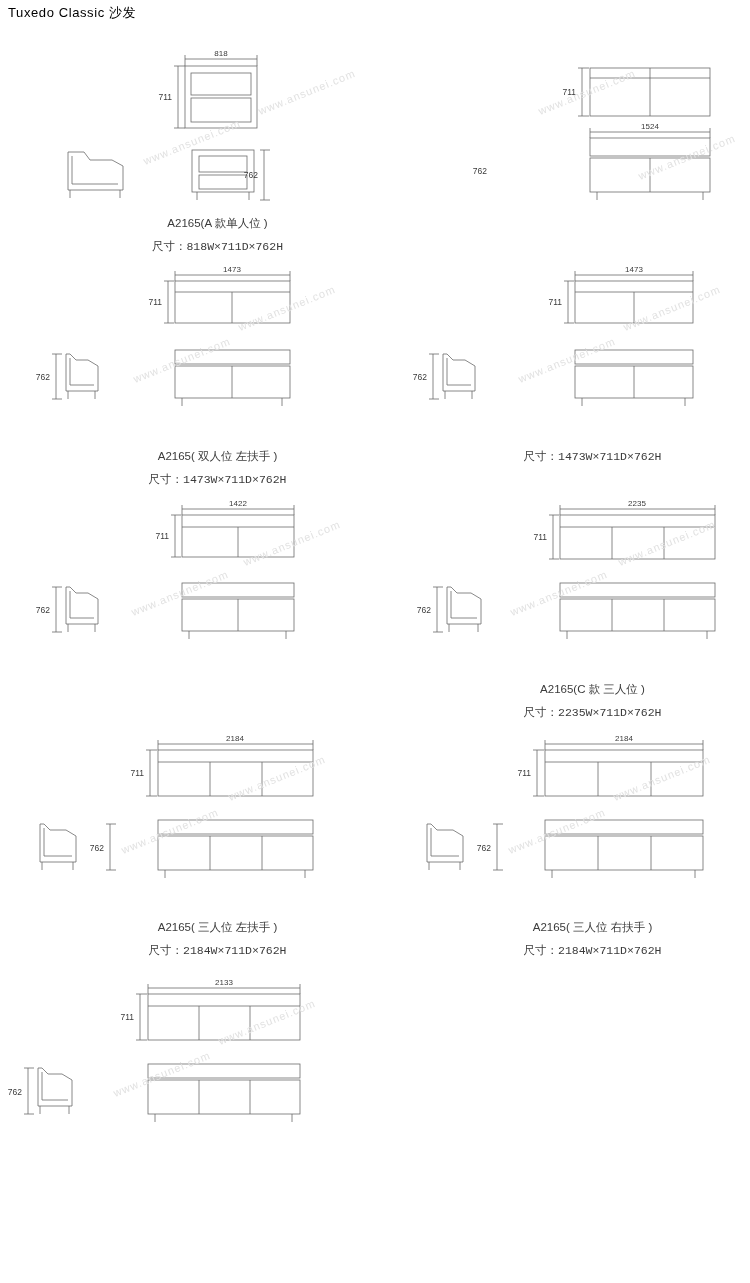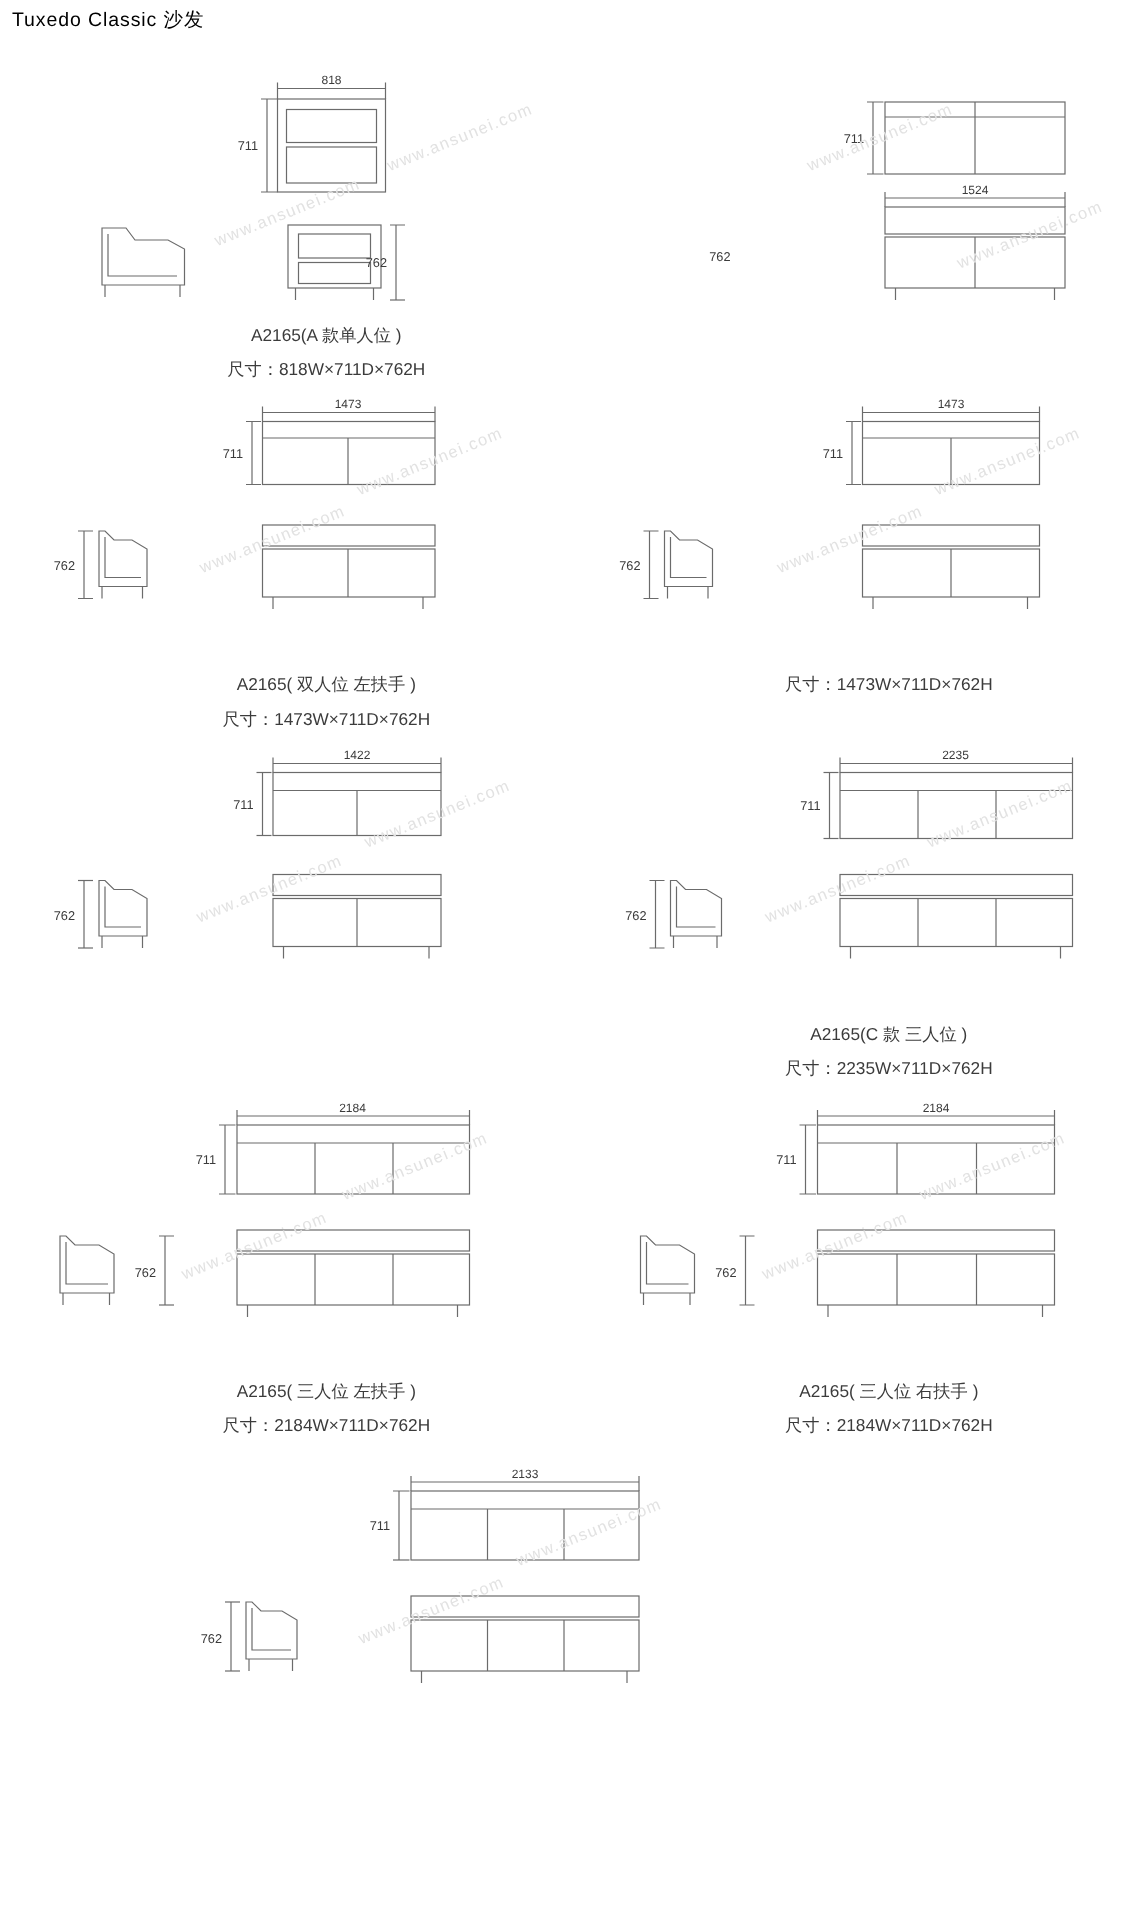--- a/index.html
+++ b/index.html
@@ -32,41 +32,42 @@
     width: 750px;
   }
   .row {
     display: flex;
     width: 626px;
   }
   .cell {
     width: 375px;
     position: relative;
   }
-  .cell.full { width: 750px; display: flex; justify-content: center; }
+  .cell.full { width: 750px; display: flex; justify-content: flex-start; }
   .cell-inner { width: 375px; position: relative; }
   .drawing {
     position: relative;
     width: 375px;
   }
   .labels {
     text-align: center;
     width: 375px;
     margin-left: 30px;
   }
   .label-name {
     font-size: 11.5px;
     color: #3b3b3b;
     margin-bottom: 8px;
     white-space: nowrap;
   }
   .label-dim {
     font-size: 11.5px;
     color: #3b3b3b;
     white-space: nowrap;
+    font-family: Liberation Mono, monospace;
   }
   svg { display: block; }
   .wm {
     position: absolute;
     font-size: 11px;
     color: #e2e2e2;
     transform: rotate(-22deg);
     white-space: nowrap;
     pointer-events: none;
     letter-spacing: 1px;

